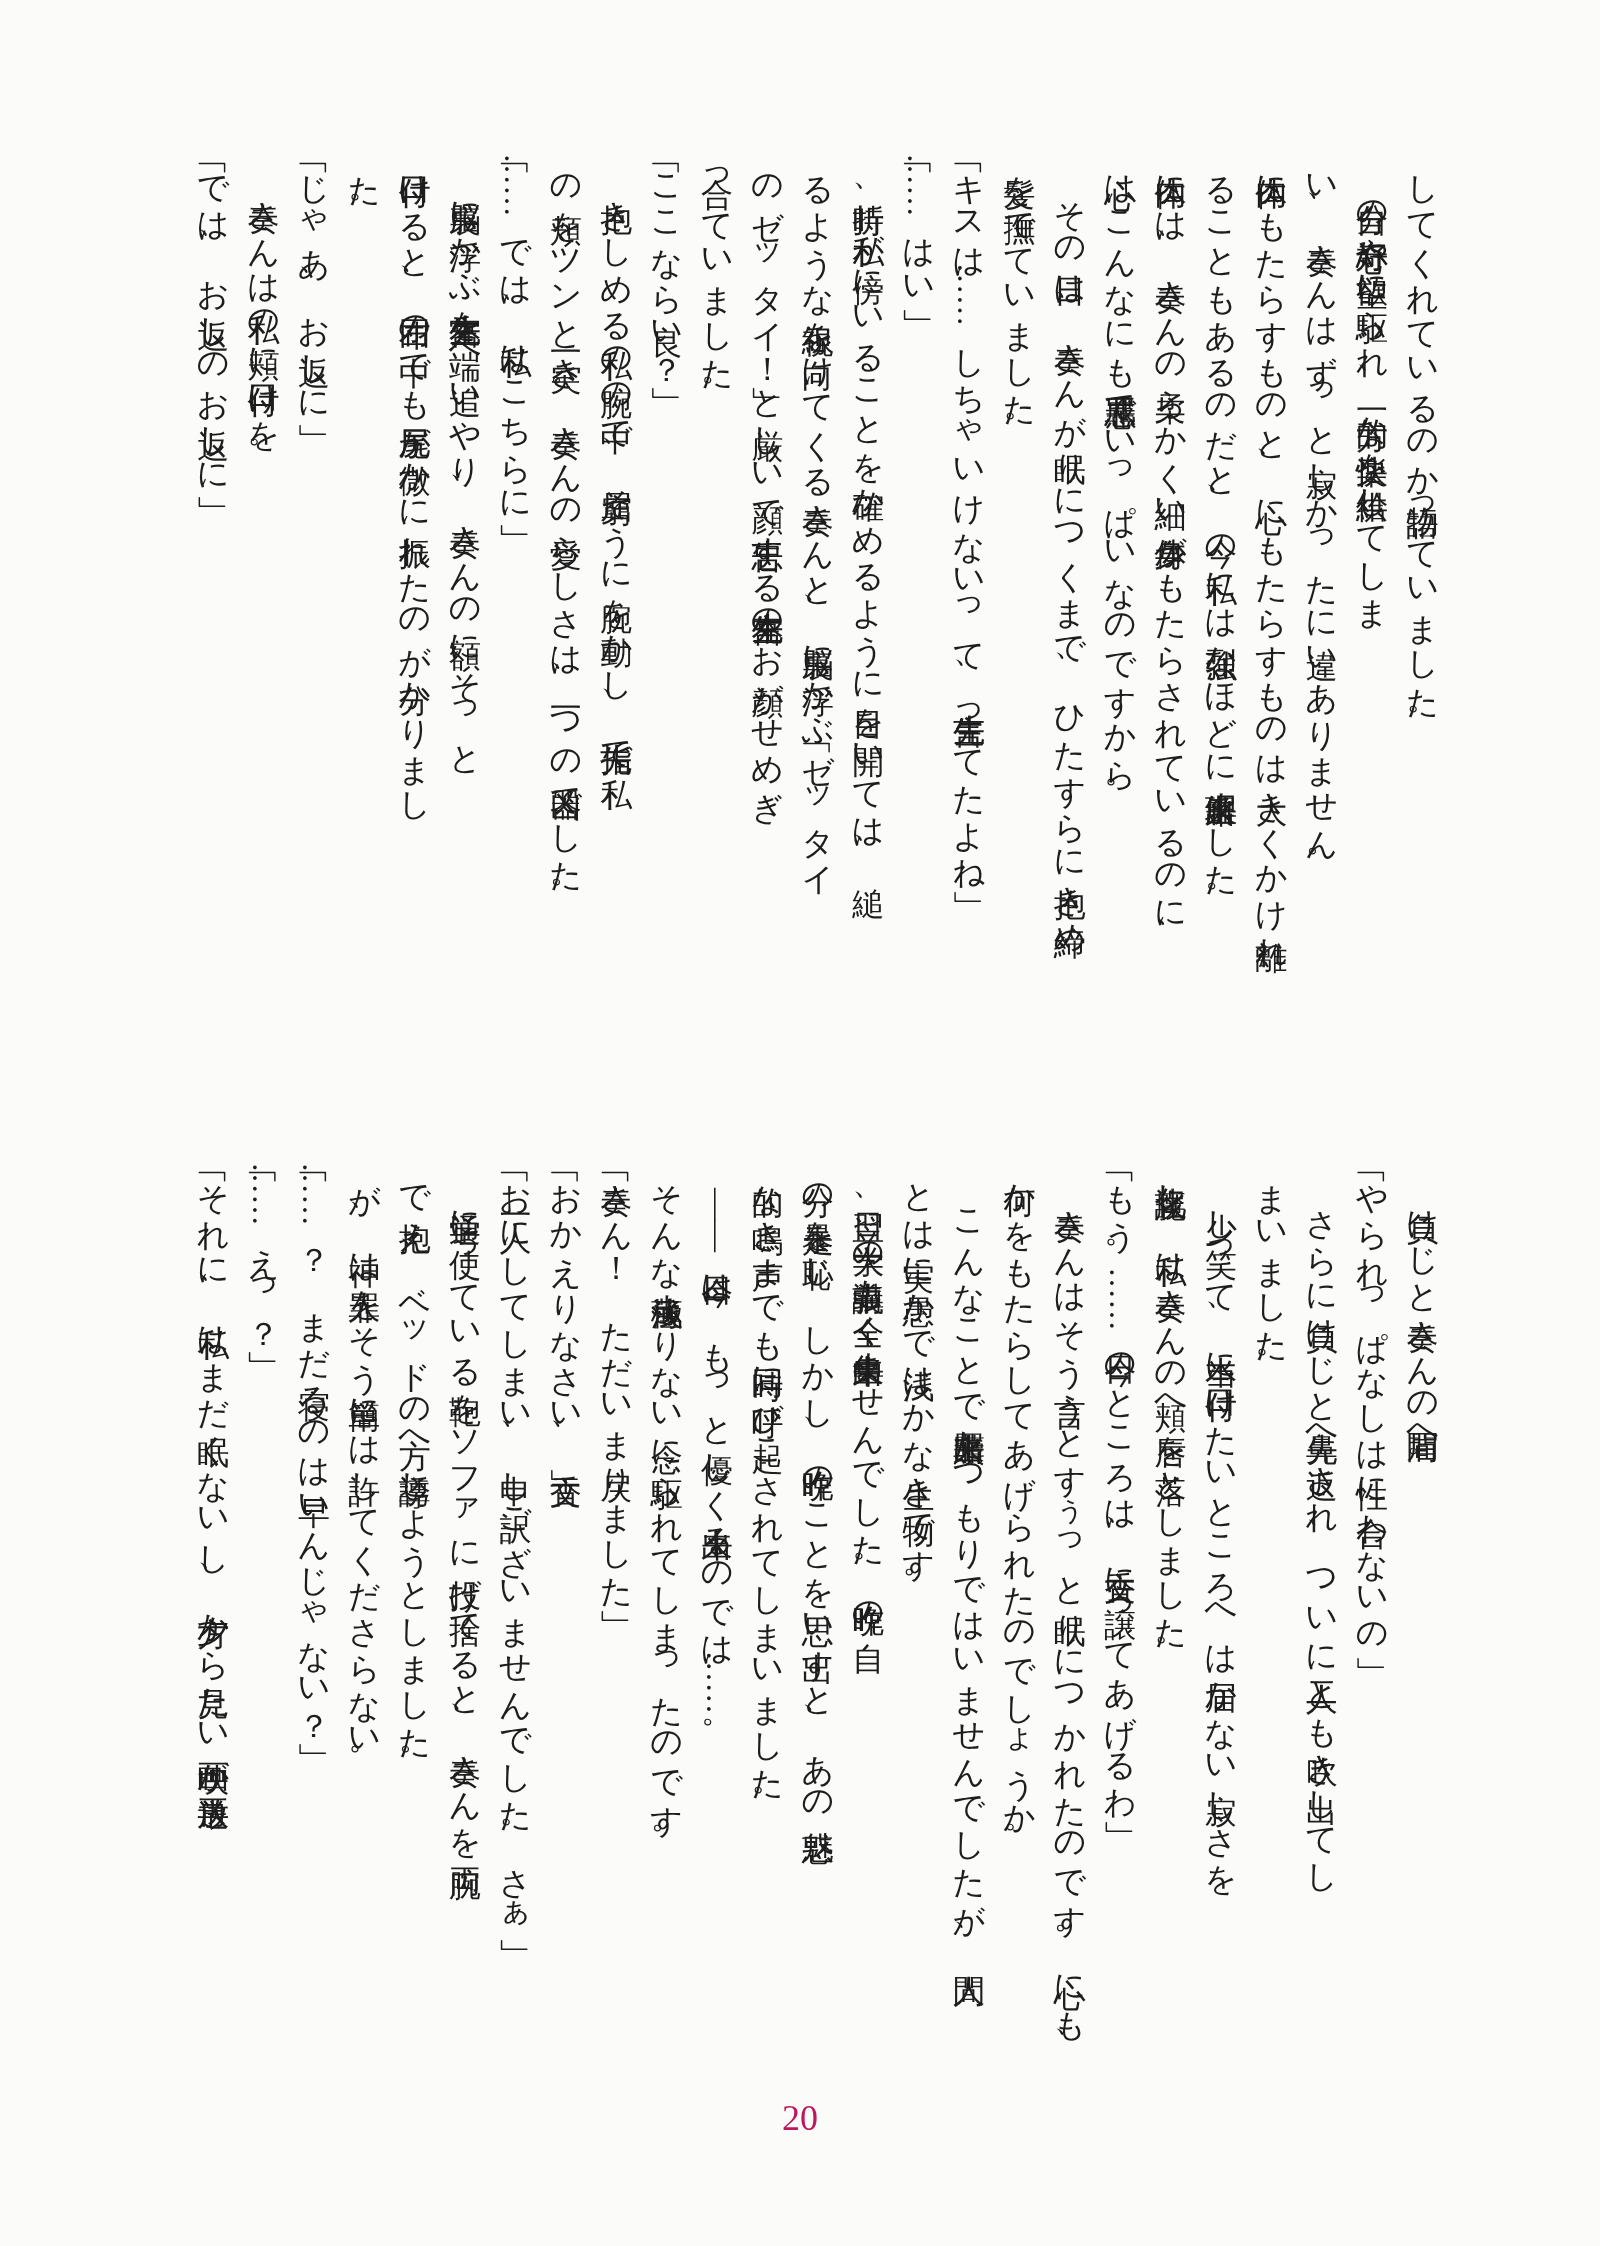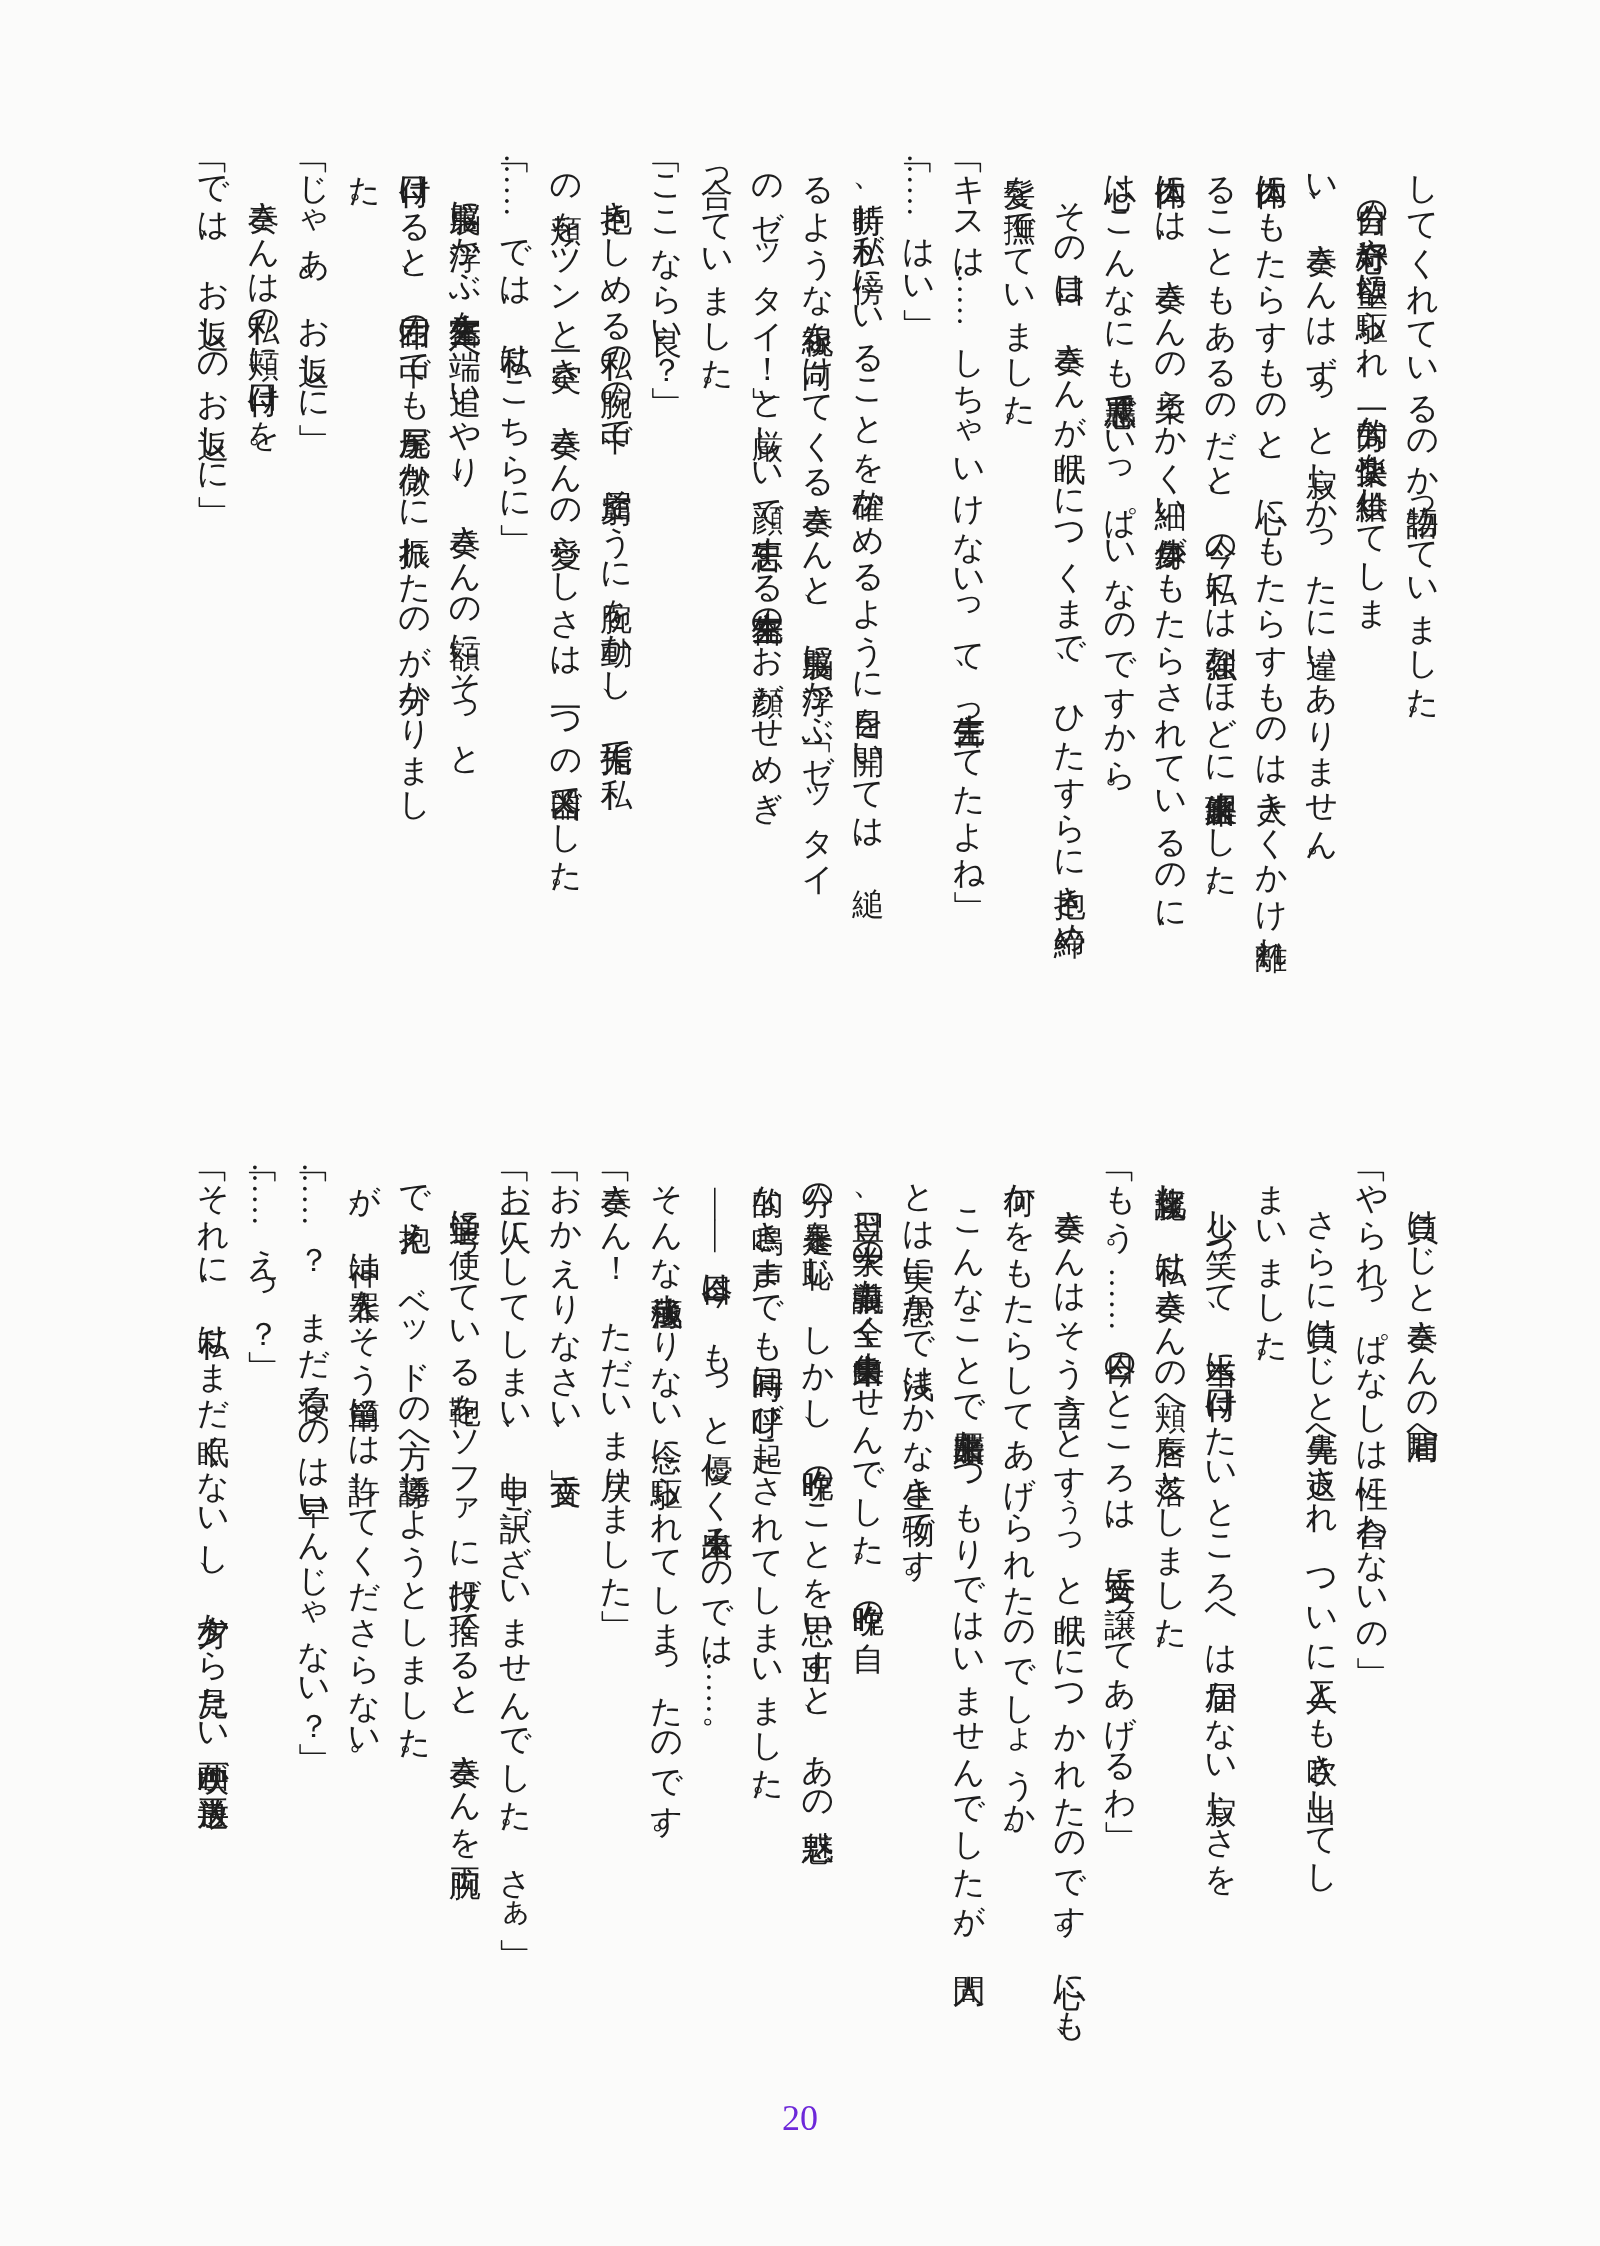--- a/index.html
+++ b/index.html
@@ -44,21 +44,21 @@
   .line.indent {
     text-indent: 0.8em;
   }
   .pagenum {
     position: absolute;
     top: 2097px;
     left: 0;
     width: 100%;
     text-align: center;
     font-size: 36px;
-    color: #6d28d9;
+    color: #be185d;
   }
 </style>
 </head>
 <body>
 
 <div class="page">
   <section class="tblock block-top">
       <p class="line">してくれているのか物語っていました。</p>
       <p class="line indent">自分の好奇心や欲望に駆られ、一方的な快楽を供給してしま</p>
       <p class="line">い、奏さんはずっと寂しかったに違いありません。</p>

